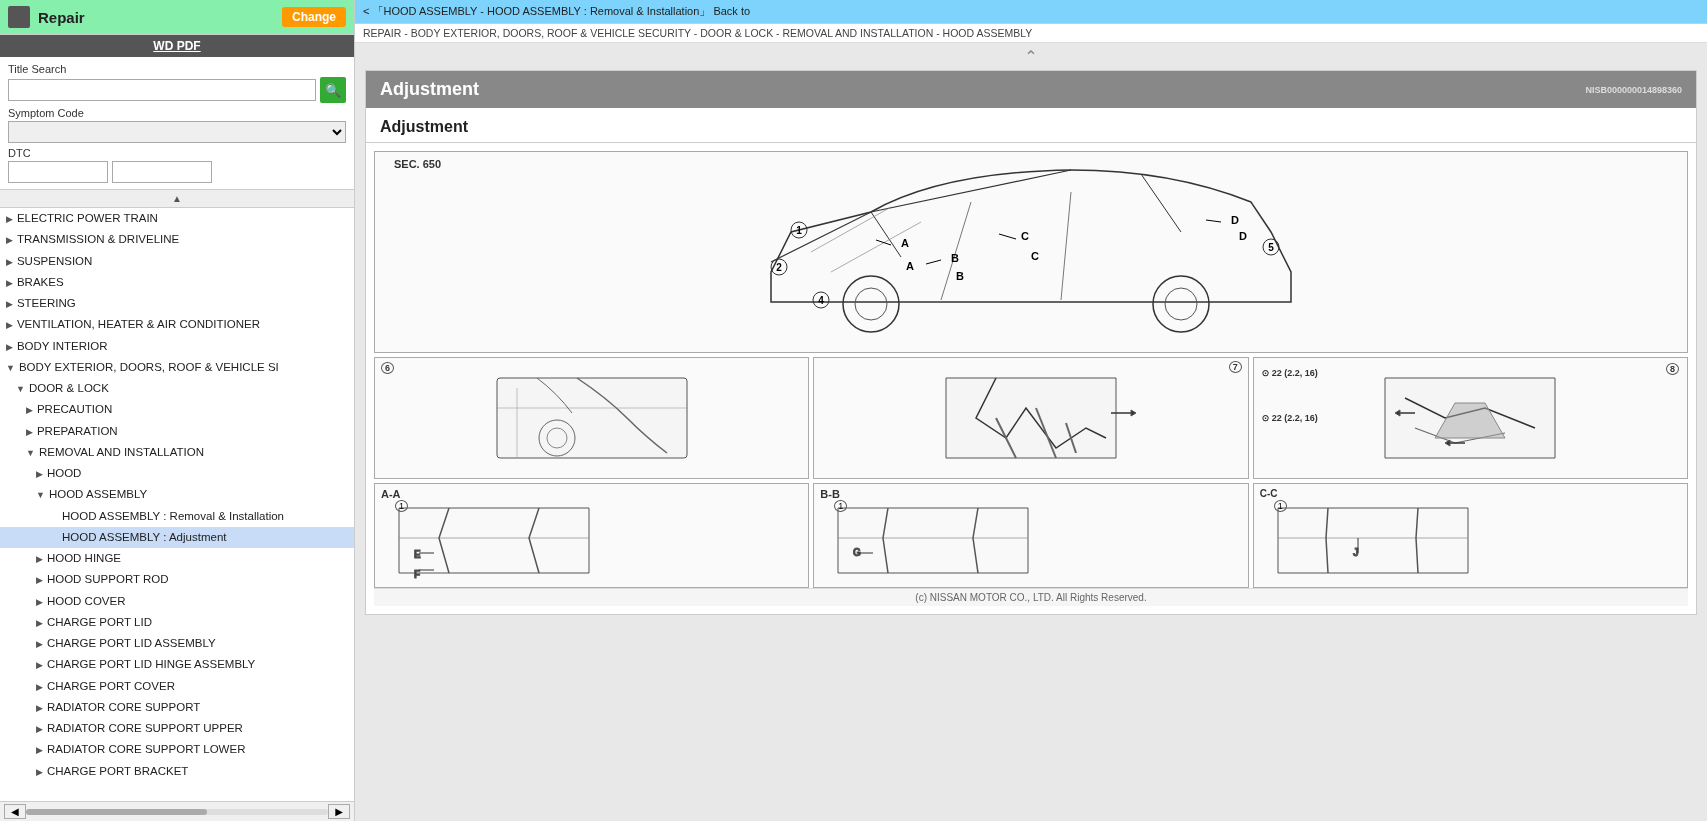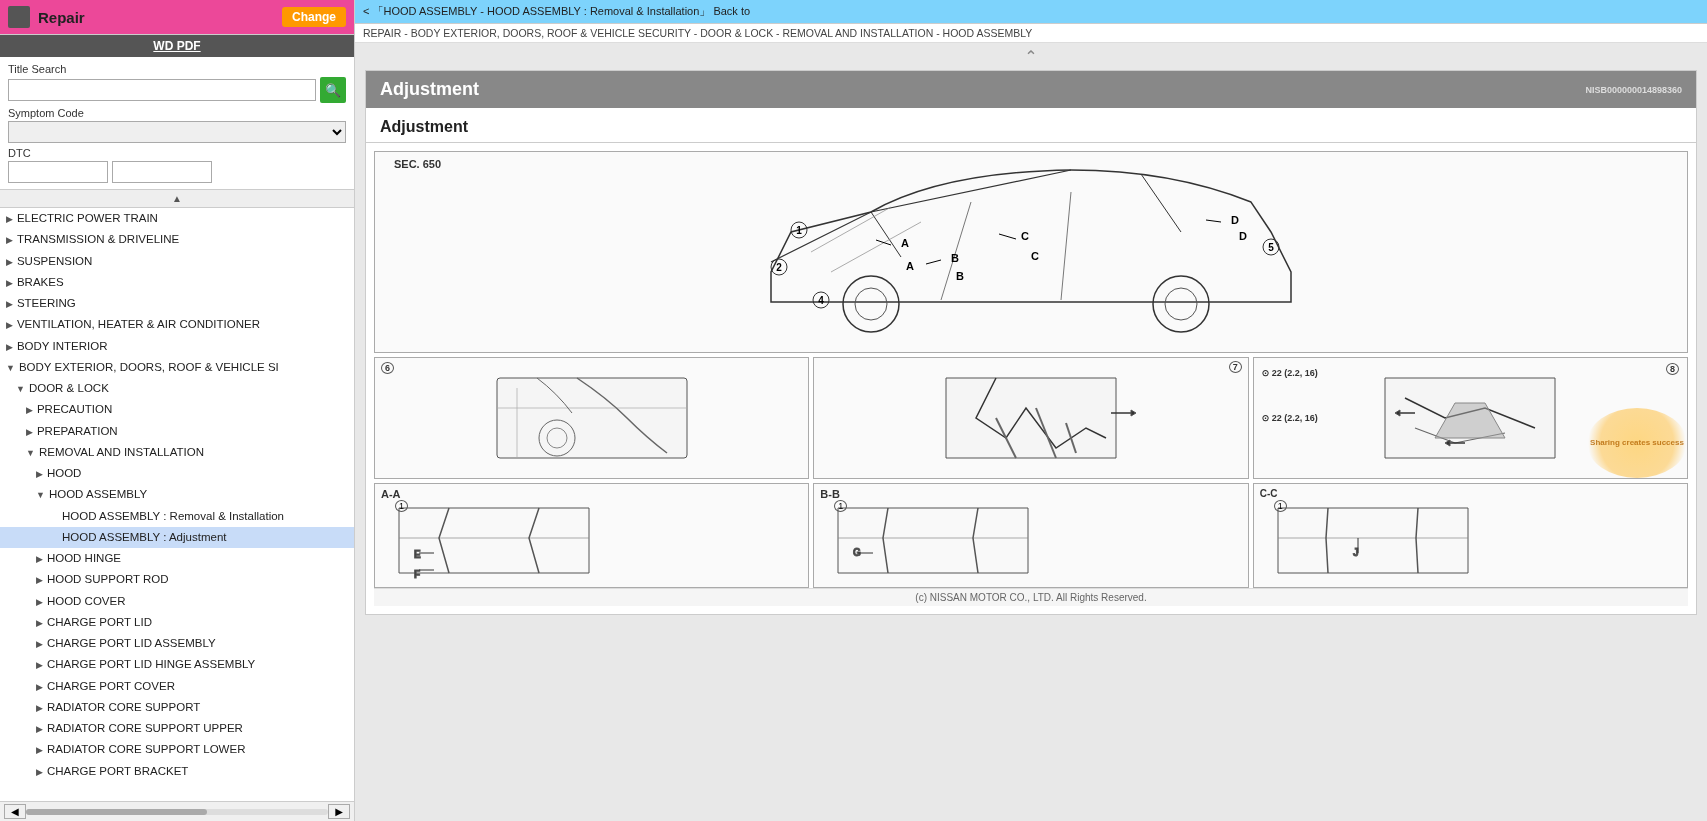--- a/index.html
+++ b/index.html
@@ -10,21 +10,21 @@
       width: 355px;
       min-width: 355px;
       background: #fff;
       border-right: 1px solid #ccc;
       display: flex;
       flex-direction: column;
       height: 821px;
     }
 
     #sidebar-header {
-      background: #ec4899;
+      background: #86efac;
       border-bottom: 1px solid #ccc;
       padding: 6px 8px 6px 8px;
       display: flex;
       align-items: center;
       gap: 8px;
     }
     #sidebar-logo {
       width: 22px; height: 22px;
       background: #555;
       border-radius: 2px;
@@ -542,23 +542,20 @@
 
                 <path d="M100,45 L130,45 L150,80 L80,80 Z" fill="#aaa" fill-opacity="0.5" stroke="#888"></path>
 
                 <line x1="60" y1="55" x2="45" y2="55" stroke="#333" stroke-width="1.5"></line>
                 <polygon points="45,52 40,55 45,58" fill="#333"></polygon>
                 <line x1="110" y1="85" x2="95" y2="85" stroke="#333" stroke-width="1.5"></line>
                 <polygon points="95,82 90,85 95,88" fill="#333"></polygon>
               </g>
             </svg>
 
-            <div class="watermark-overlay" style="bottom:0;right:0;width:100px;height:70px;">
-              <span class="watermark-text" style="font-size:8px;">Sharing creates success</span>
-            </div>
           </div>
         </div>
 
         <div class="diagram-bottom-row">
           <div class="diagram-bottom-cell">
             <span class="cell-label" style="position:absolute; top:4px; left:6px; font-size:11px; font-weight:bold;">A-A</span>
             <span style="position:absolute; top:16px; left:20px; font-size:9px; border:1px solid #555; border-radius:50%; padding:0 3px;">1</span>
             <svg width="230" height="95" viewBox="0 0 230 95">
               <g stroke="#555" stroke-width="1" fill="none">
                 <path d="M20,20 L210,20 L210,85 L20,85 Z" fill="#f9f9f9"></path>

